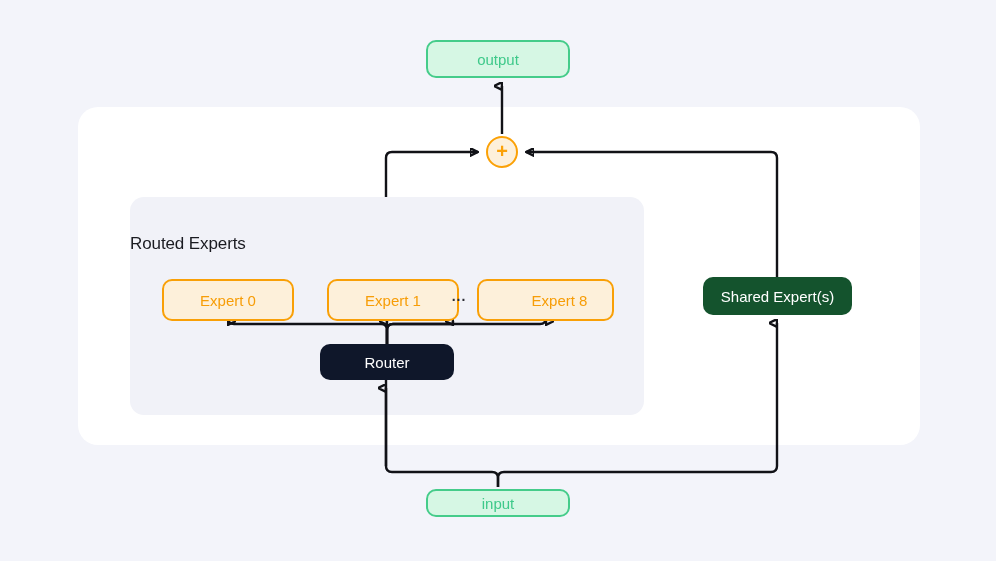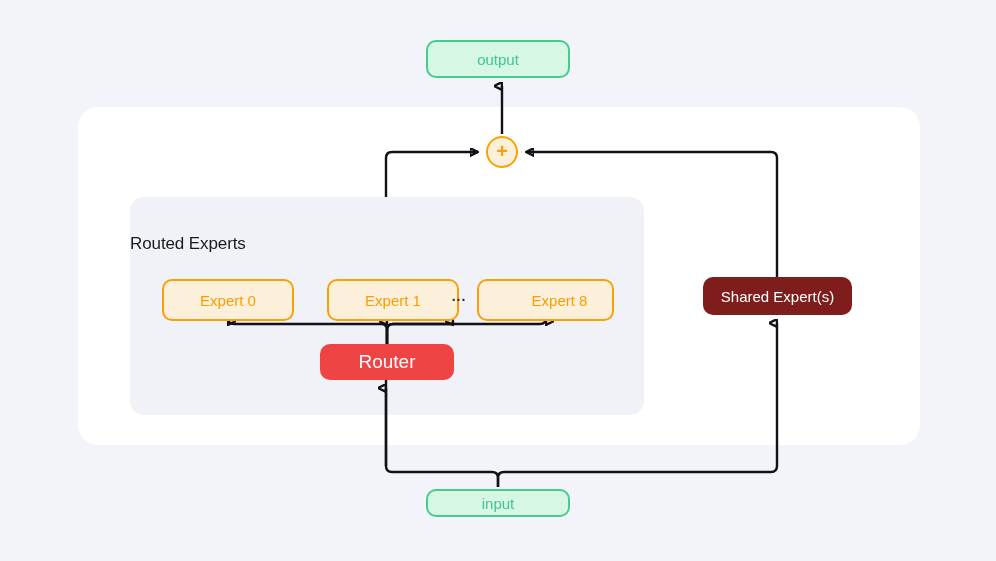--- a/index.html
+++ b/index.html
@@ -103,33 +103,33 @@
     color: #2b2c33;
     letter-spacing: 1px;
     line-height: 20px;
   }
 
   .node-router {
     left: 320px;
     top: 344px;
     width: 134px;
     height: 36px;
-    background: #ef4444;
+    background: #0f172a;
     border-radius: 10px;
     color: #ffffff;
-    font-size: 19px;
+    font-size: 15px;
     font-weight: 500;
   }
 
   .node-shared {
     left: 703px;
     top: 277px;
     width: 149px;
     height: 38px;
-    background: #7f1d1d;
+    background: #14532d;
     border-radius: 10px;
     color: #ffffff;
     font-size: 15px;
     font-weight: 500;
   }
 
   
   .plus-node {
     position: absolute;
     left: 486px;

